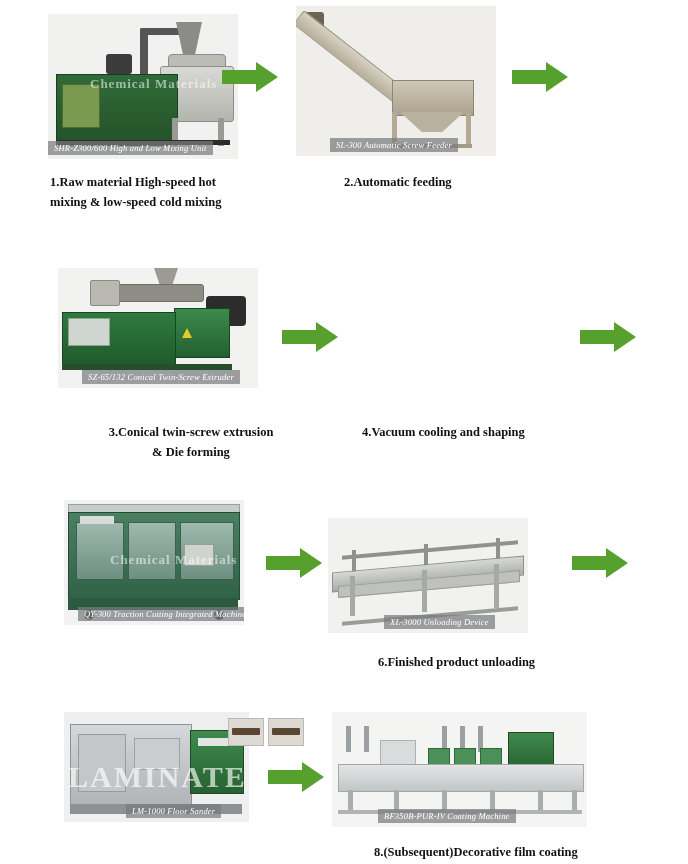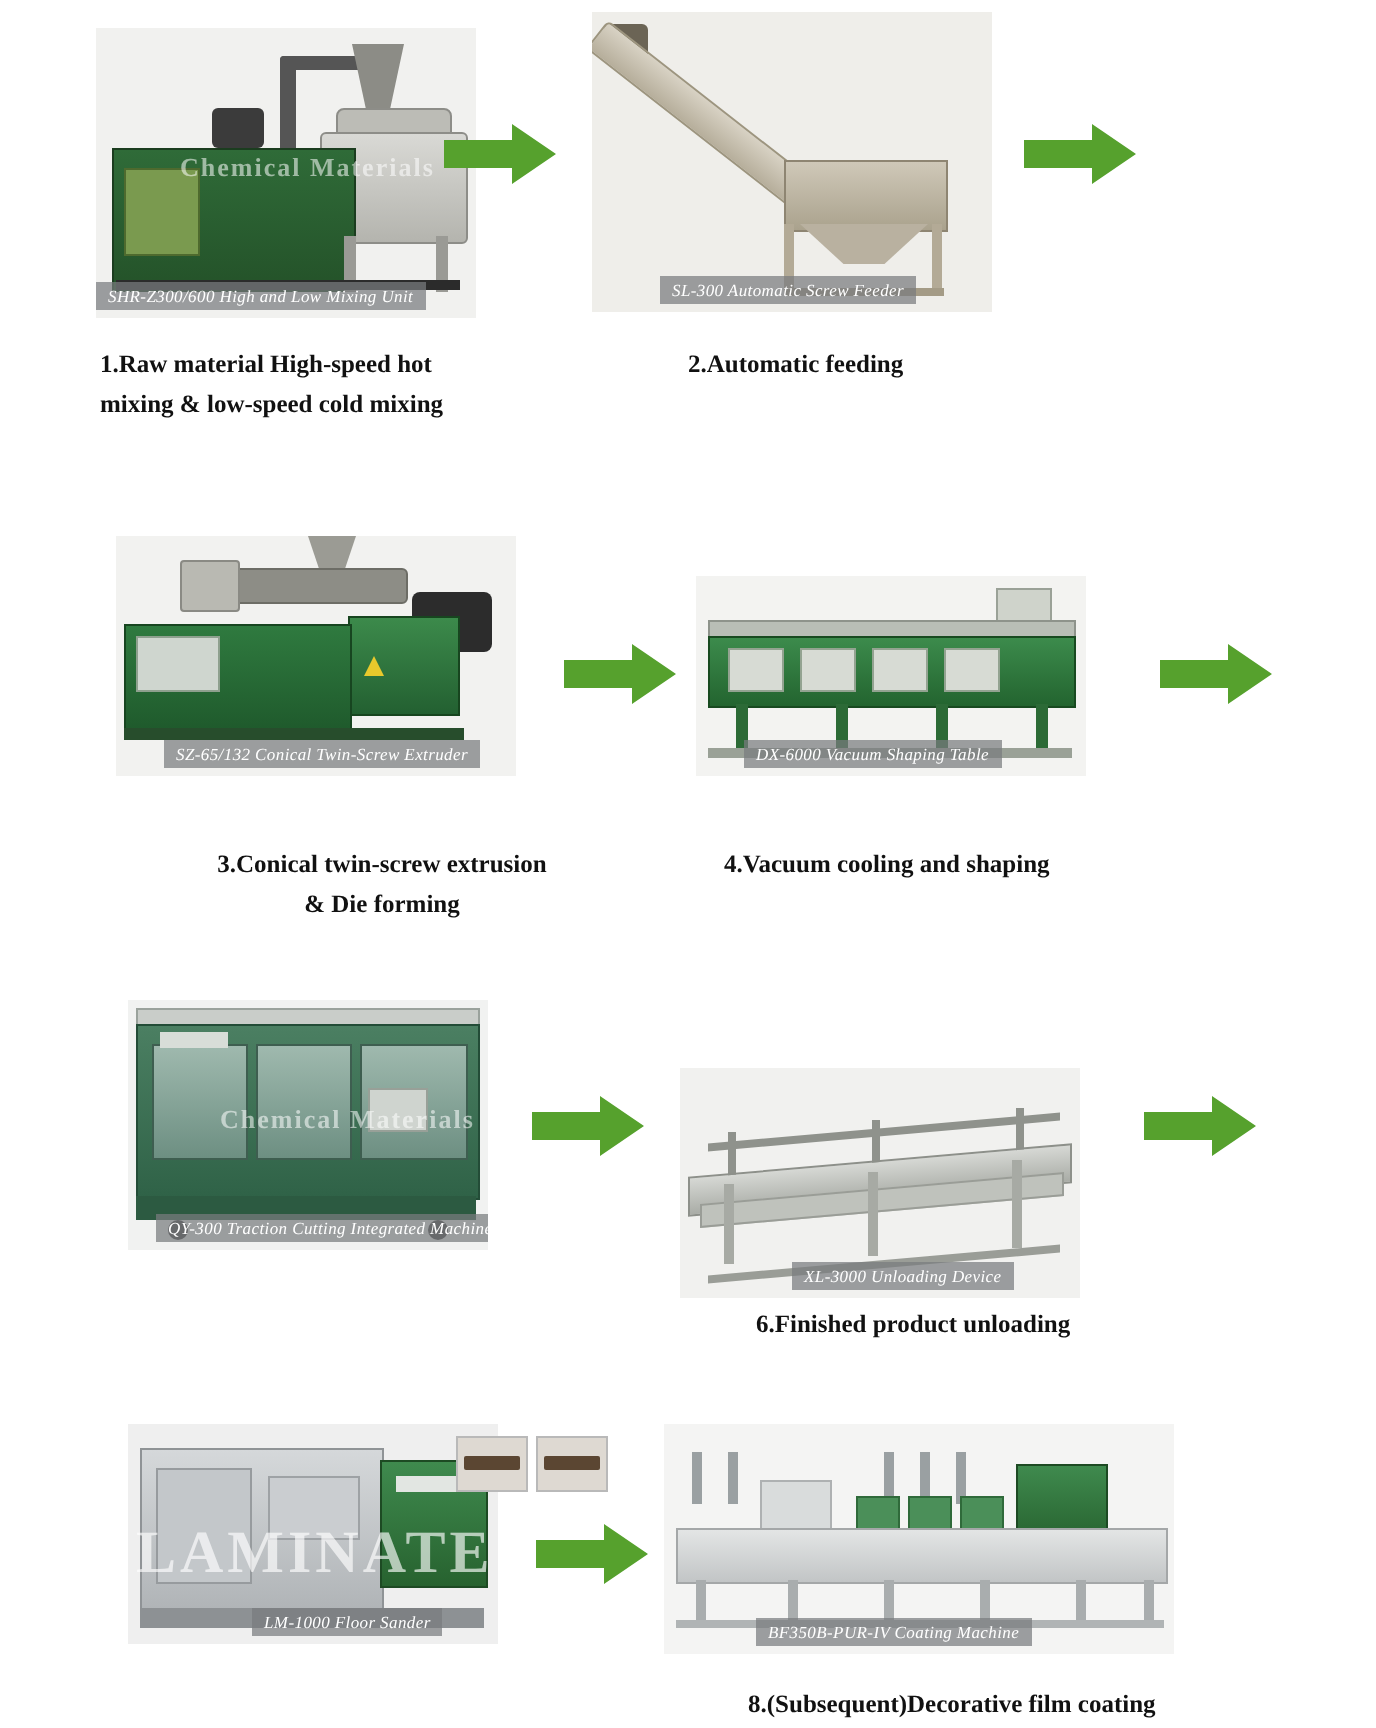--- a/index.html
+++ b/index.html
@@ -327,37 +327,20 @@
       <div class="caption-strip" style="left:24px;">SZ-65/132 Conical Twin-Screw Extruder</div>
     </div>
   </div>
 
   <div class="arrow" style="left:282px; top:322px;">
     <svg width="56" height="30" viewBox="0 0 56 30">
         <polygon points="0,8 34,8 34,0 56,15 34,30 34,22 0,22" fill="#56a12d"></polygon>
       </svg>
   </div>
 
-  <div class="cell" style="left:348px; top:288px;">
-    <div class="photo" id="photo4">
-      <div class="ctrl"></div>
-      <div class="rail"></div>
-      <div class="tabletop"></div>
-      <div class="win" style="left:16px;"></div>
-      <div class="win" style="left:52px;"></div>
-      <div class="win" style="left:88px;"></div>
-      <div class="win" style="left:124px;"></div>
-      <div class="leg" style="left:20px;"></div>
-      <div class="leg" style="left:70px;"></div>
-      <div class="leg" style="left:120px;"></div>
-      <div class="leg" style="left:170px;"></div>
-      <div class="base"></div>
-      <div class="caption-strip" style="left:24px;">DX-6000 Vacuum Shaping Table</div>
-    </div>
-  </div>
 
   <div class="arrow" style="left:580px; top:322px;">
     <svg width="56" height="30" viewBox="0 0 56 30">
         <polygon points="0,8 34,8 34,0 56,15 34,30 34,22 0,22" fill="#56a12d"></polygon>
       </svg>
   </div>
 
   <div class="step-label" style="left:76px; top:422px; width:230px; text-align:center;">3.Conical twin-screw extrusion
 &amp; Die forming</div>
   <div class="step-label" style="left:362px; top:422px; width:240px;">4.Vacuum cooling and shaping</div>
@@ -378,21 +361,21 @@
       <div class="caption-strip" style="left:14px;">QY-300 Traction Cutting Integrated Machine</div>
     </div>
   </div>
 
   <div class="arrow" style="left:266px; top:548px;">
     <svg width="56" height="30" viewBox="0 0 56 30">
         <polygon points="0,8 34,8 34,0 56,15 34,30 34,22 0,22" fill="#56a12d"></polygon>
       </svg>
   </div>
 
-  <div class="cell" style="left:340px; top:518px;margin-top:16px;">
+  <div class="cell" style="left:328px; top:518px;">
     <div class="photo" id="photo6">
       <div class="topbar"></div>
       <div class="post" style="left:24px; top:32px; height:22px;"></div>
       <div class="post" style="left:96px; top:26px; height:26px;"></div>
       <div class="post" style="left:168px; top:20px; height:30px;"></div>
       <div class="deck"></div>
       <div class="deck2"></div>
       <div class="leg" style="left:22px; top:58px; height:40px;"></div>
       <div class="leg" style="left:94px; top:52px; height:42px;"></div>
       <div class="leg" style="left:166px; top:46px; height:44px;"></div>

